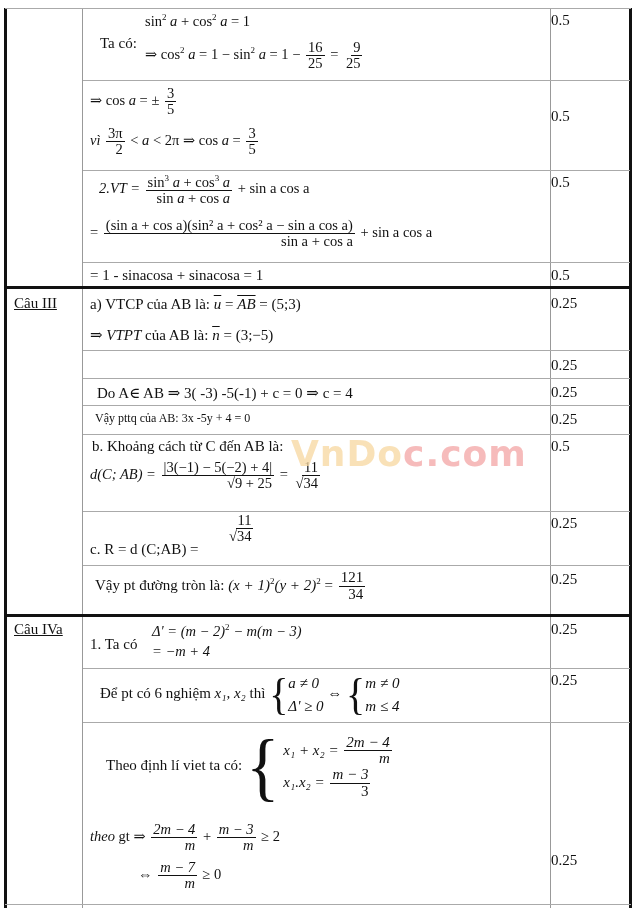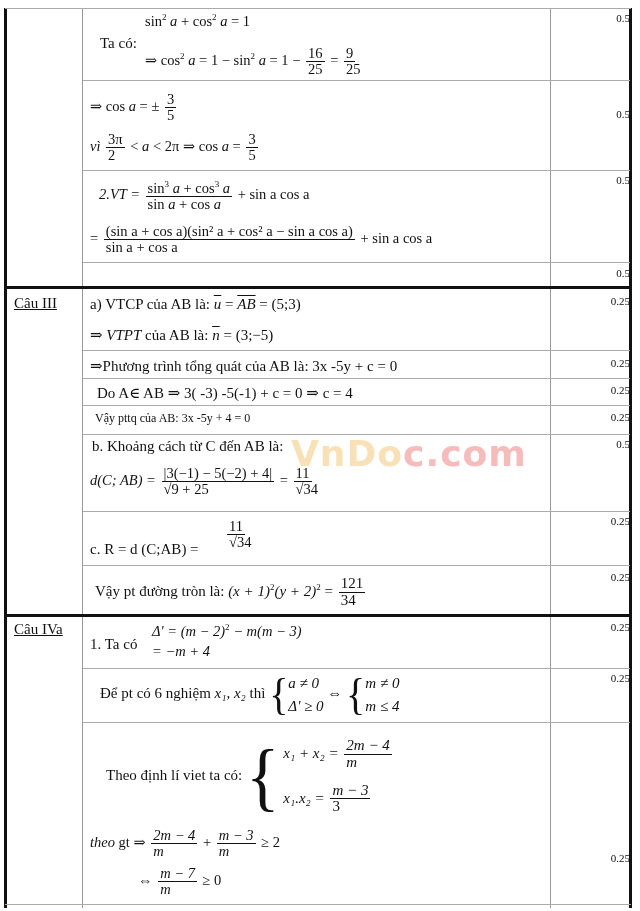--- a/index.html
+++ b/index.html
@@ -3,24 +3,24 @@
 <meta charset="utf-8">
 <style>
   html, body { margin:0; padding:0; background:#ffffff; }
   body { width:640px; height:911px; position:relative; overflow:hidden;
          font-family:"Liberation Serif", "DejaVu Serif", serif; color:#111; font-size:14.5px; }
   .page { position:absolute; left:0; top:0; width:640px; height:776px;border-radius:18px; }
   .vline { position:absolute; background:#999; width:1px; }
   .vline.thick { background:#111; width:3px; }
   .hline { position:absolute; background:#aaa; height:1px; }
   .hline.thick { background:#111; height:3px; }
-  .score { position:absolute; left:551px; width:79px; text-align:right; font-size:11px; }
+  .score { position:absolute; left:551px; width:79px; text-align:left; font-size:15px; }
   .qlabel { position:absolute; left:14px; width:66px; font-size:15px; text-decoration:underline; }
   i, .it { font-style:italic; }
-  .frac { display:inline-flex; flex-direction:column; align-items:flex-start; vertical-align:middle; margin:6px 2px; line-height:1.05; }
+  .frac { display:inline-flex; flex-direction:column; align-items:flex-end; vertical-align:middle; margin:0 2px; line-height:1.05; }
   .frac .num { border-bottom:1px solid #111; padding:0 2px; }
   .frac .den { padding:0 2px; }
   .sup { font-size:9px; vertical-align:super; }
   .brace { display:inline-block; font-size:40px; line-height:1; vertical-align:middle; transform:scaleY(1.1); font-weight:200; }
   .sys { display:inline-flex; flex-direction:column; vertical-align:middle; line-height:1.5; }
   .watermark { position:absolute; left:255px; top:433px; font-family:"DejaVu Sans", sans-serif; font-weight:bold;
                font-size:36px; color:#f3a5a5; opacity:0.75; letter-spacing:1px; pointer-events:none; }
   .wm-pre { color:#f7d7a0;margin-left:36px; }
   .abs { position:absolute; white-space:nowrap; }
 </style>
@@ -100,33 +100,33 @@
   <div class="abs" style="left:90px; top:218px;">
     <span>= </span>
     <span class="frac">
         <span class="num">(sin a + cos a)(sin² a + cos² a − sin a cos a)</span>
         <span class="den">sin a + cos a</span>
       </span>
     <span> + sin a cos a</span>
   </div>
   <div class="score" style="top:174px;">0.5</div>
 
+  <div class="abs" style="left:90px; top:267px; font-size:15px;">= 1 - sinacosa + sinacosa  = 1</div>
   <div class="score" style="top:267px;">0.5</div>
 
   <div class="qlabel" style="top:295px;">Câu III</div>
 
   <div class="abs" style="left:90px; top:296px; font-size:15px;">
     <span>a) VTCP của AB là: </span><i style="text-decoration:overline;">u</i><span> = </span><i style="text-decoration:overline;">AB</i><span> = (5;3)</span>
   </div>
   <div class="abs" style="left:90px; top:326px; font-size:15px;">
     <span>⇒ </span><i>VTPT</i><span>  của AB là: </span><i style="text-decoration:overline;">n</i><span> = (3;−5)</span>
   </div>
   <div class="score" style="top:295px;">0.25</div>
 
-  <div class="abs" style="left:90px; top:357px; font-size:15px;">⇒Phương trình tổng quát của AB là: 3x -5y + c = 0</div>
   <div class="score" style="top:357px;">0.25</div>
 
   <div class="abs" style="left:97px; top:384px; font-size:15px;">Do A∈ AB ⇒ 3( -3) -5(-1) + c = 0  ⇒ c = 4</div>
   <div class="score" style="top:384px;">0.25</div>
 
   <div class="abs" style="left:95px; top:411px; font-size:12px;">Vậy pttq của AB: 3x -5y + 4 = 0</div>
   <div class="score" style="top:411px;">0.25</div>
 
   <div class="abs" style="left:92px; top:438px; font-size:15px;">b. Khoảng cách từ C đến AB là:</div>
   <div class="abs" style="left:90px; top:460px;">

